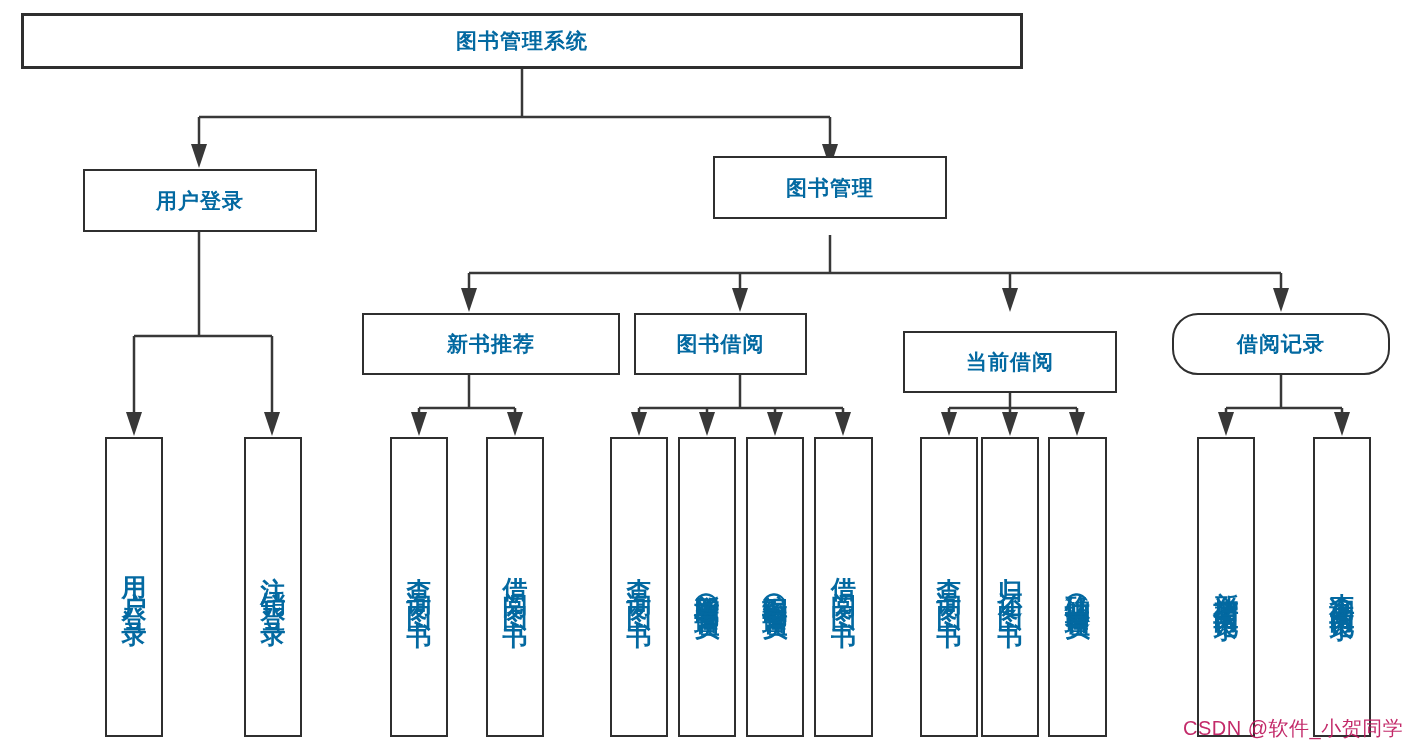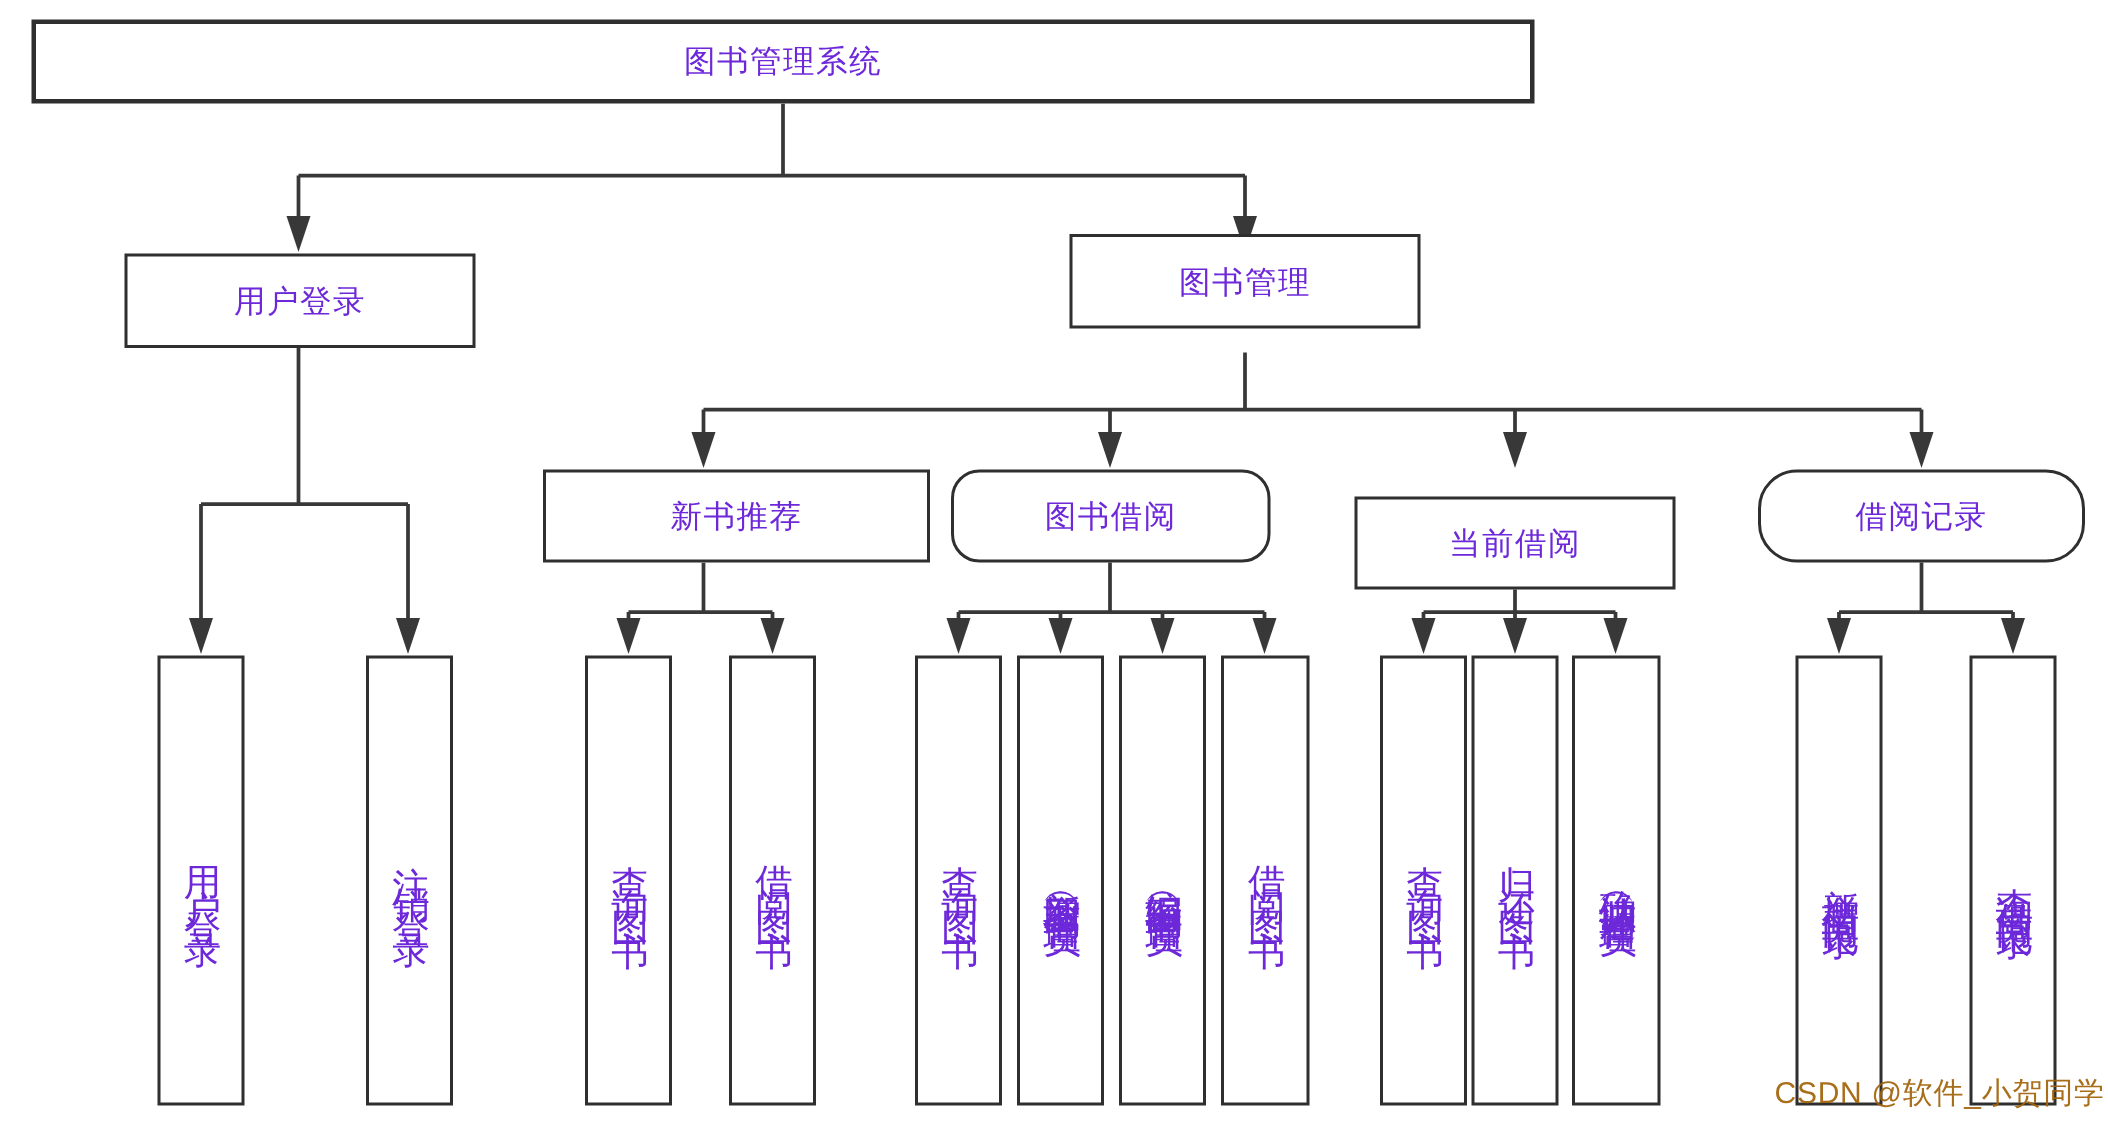--- a/index.html
+++ b/index.html
@@ -11,45 +11,46 @@
     overflow:hidden;
   }
   #connectors { position:absolute; left:0; top:0; z-index:1; }
   #connectors path { stroke:#383838; stroke-width:2.5; fill:none; }
   #connectors polygon { fill:#383838; stroke:none; }
   .node {
     position:absolute;
     box-sizing:border-box;
     background:#ffffff;
     border:2.5px solid #2f2f2f;
-    color:#6d28d9;
+    color:#0369a1;
     display:flex;
     align-items:center;
     justify-content:center;
     z-index:2;
     text-align:center;
+    font-weight:bold;
   }
   .node.root { border-width:3px; }
   .h { font-size:21px; letter-spacing:1px; white-space:nowrap; }
   .v {
     writing-mode:vertical-rl;
     text-orientation:mixed;
     font-size:25px;
     line-height:1;
     white-space:nowrap;
   }
   .sp-wide  { letter-spacing:15px; text-indent:0; }
   .sp-mid   { letter-spacing:5px; }
   .sp-tight { letter-spacing:3px; }
   #watermark {
     position:absolute;
     left:1183px; top:715px;
     width:222px;
     font-size:20px;
-    color:#a16207;
+    color:#be185d;
     opacity:0.92;
     z-index:3;
     white-space:nowrap;
     letter-spacing:0.5px;
   }
 </style>
 </head>
 <body>
 
 <div id="stage">
@@ -115,21 +116,21 @@
     <polygon points="1218,412 1234,412 1226,436"></polygon>
     <polygon points="1334,412 1350,412 1342,436"></polygon>
   </svg>
 
   <div class="node root h" style="left:21px; top:13px; width:1002px; height:56px;">图书管理系统</div>
 
   <div class="node h" style="left:83px; top:169px; width:234px; height:63px;">用户登录</div>
   <div class="node h" style="left:713px; top:156px; width:234px; height:63px;">图书管理</div>
 
   <div class="node h" style="left:362px; top:313px; width:258px; height:62px;">新书推荐</div>
-  <div class="node h" style="left:634px; top:313px; width:213px; height:62px;border-radius:19px;">图书借阅</div>
+  <div class="node h" style="left:634px; top:313px; width:173px; height:62px;">图书借阅</div>
   <div class="node h" style="left:903px; top:331px; width:214px; height:62px;">当前借阅</div>
   <div class="node h" style="left:1172px; top:313px; width:218px; height:62px;border-radius:26px;">借阅记录</div>
 
   <div class="node v sp-wide" style="left:105px; top:437px; width:58px; height:300px;">用户登录</div>
   <div class="node v sp-wide" style="left:244px; top:437px; width:58px; height:300px;">注销登录</div>
 
   <div class="node v sp-wide" style="left:390px; top:437px; width:58px; height:300px;">查询图书</div>
   <div class="node v sp-wide" style="left:486px; top:437px; width:58px; height:300px;">借阅图书</div>
 
   <div class="node v sp-wide" style="left:610px; top:437px; width:58px; height:300px;">查询图书</div>

